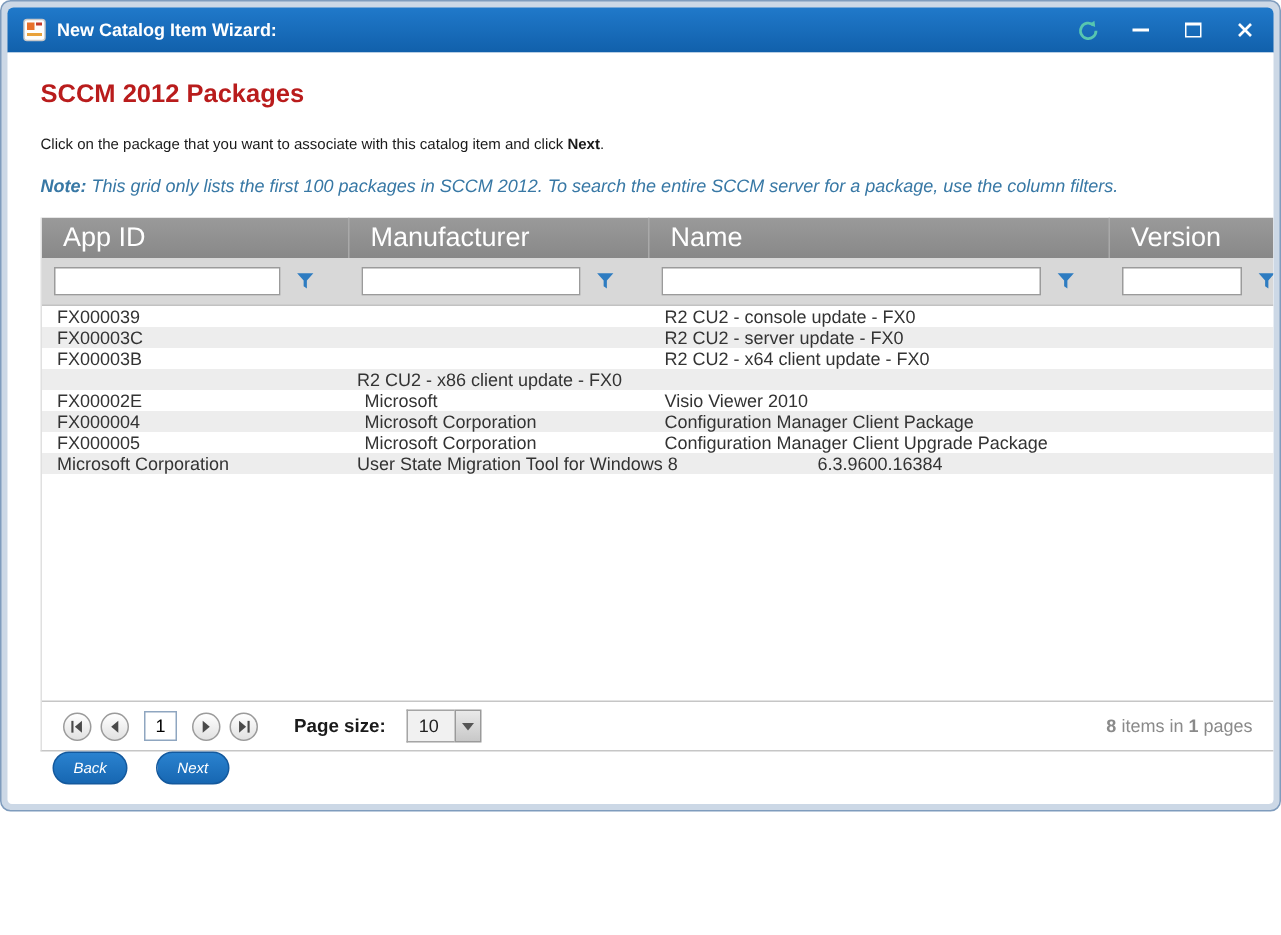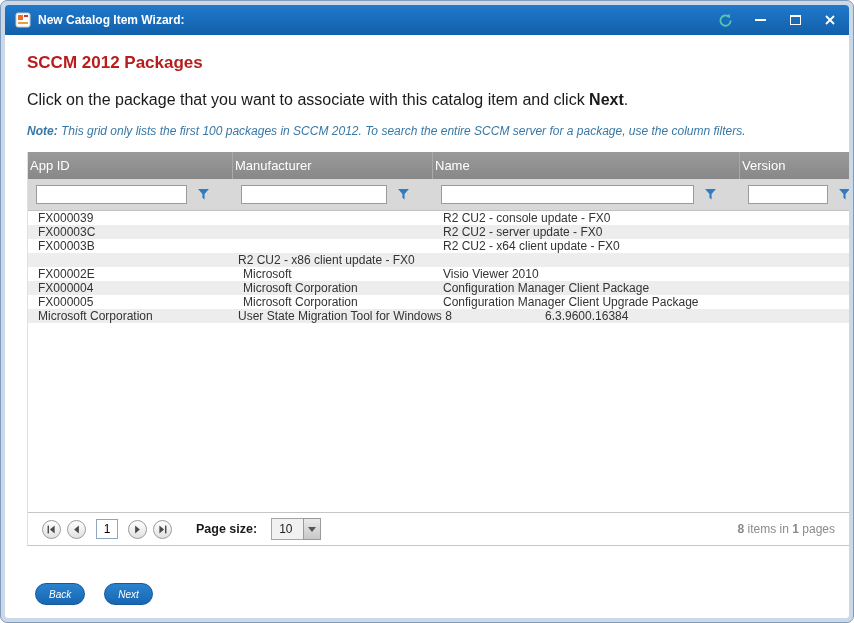--- a/index.html
+++ b/index.html
@@ -1,19 +1,19 @@
 <!DOCTYPE html>
 <html><head>
 <meta charset="utf-8">
 <style>
   * { margin:0; padding:0; box-sizing:border-box; }
   html,body { width:854px; height:623px; font-family:"Liberation Sans", sans-serif; background:#fff; }
 
   .window {
-    width:854px; height:623px;
+    width:854px; height:541px;
     background:#ccd8e6;
     border:1px solid #7f9cbd;
     border-radius:7px;
     padding:4px;
     display:flex; flex-direction:column;
     overflow:hidden;
   }
   .titlebar {
     flex:0 0 30px;
     background:linear-gradient(#2079ca, #1160ab);
@@ -29,44 +29,44 @@
   .max-glyph { width:11px; height:10px; border:1px solid #fff; border-top:2px solid #fff; }
 
   .content {
     flex:1;
     background:#fff;
     border-radius:0 0 3px 3px;
     display:flex; flex-direction:column;
     overflow:hidden;
   }
   .page-title { font-size:17px; font-weight:bold; color:#b91c1c; margin:18px 0 0 22px; }
-  .instruction { font-size:16px; color:#1a1a1a; margin:18px 0 0 22px; }
+  .instruction { font-size:10px; color:#1a1a1a; margin:18px 0 0 22px; }
   .note { font-size:12px; font-style:italic; color:#3878a5; margin:15px 0 0 22px; }
   .note .note-label { font-weight:bold; }
 
   
   .grid {
     margin:14px 0 0 22px;
     width:calc(100% - 22px);
     height:394px;
     display:flex; flex-direction:column;
     overflow:hidden;
     border-left:1px solid #e0e0e0;
     border-bottom:1px solid #c6c6c6;
   }
   .col-appid { flex:0 0 205px; }
   .col-manufacturer { flex:0 0 200px; }
   .col-name { flex:0 0 307px; }
   .col-version { flex:0 0 160px; }
 
   .grid-header { display:flex; flex:0 0 27px; background:linear-gradient(#9a9a9a,#888888); }
   .hcell {
-    color:#fff; font-size:13px;
+    color:#fff; font-size:18px;
     display:flex; align-items:center;
-    padding-left:2px;
+    padding-left:14px;
     border-right:1px solid #a9a9a9;
     cursor:default;
   }
   .filter-row { display:flex; flex:0 0 32px; background:#d8d8d8; border-bottom:1px solid #c2c2c2; }
   .fcell { display:flex; align-items:center; padding-left:8px; gap:5px; }
   .filter-input {
     height:19px; width:calc(100% - 46px);
     border:1px solid #9b9b9b; background:#fff;
     font-family:"Liberation Sans", sans-serif; font-size:12px;
     padding:0 4px;

